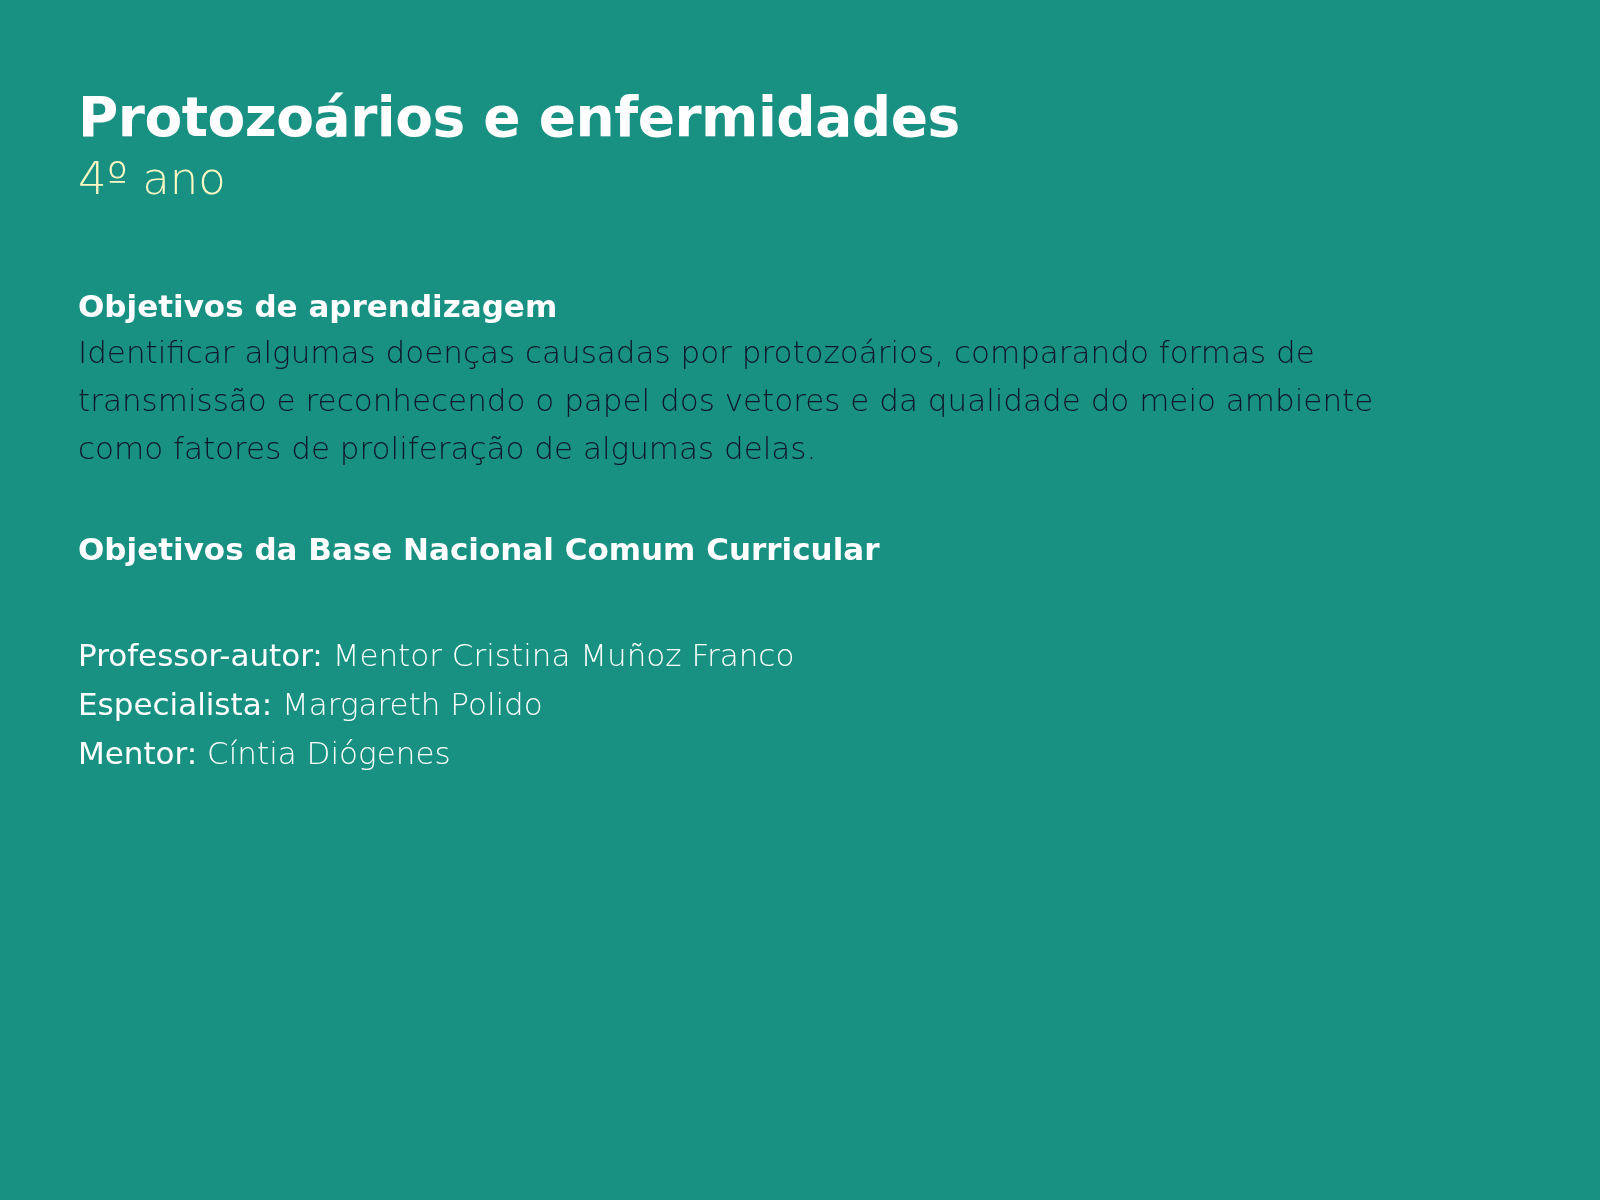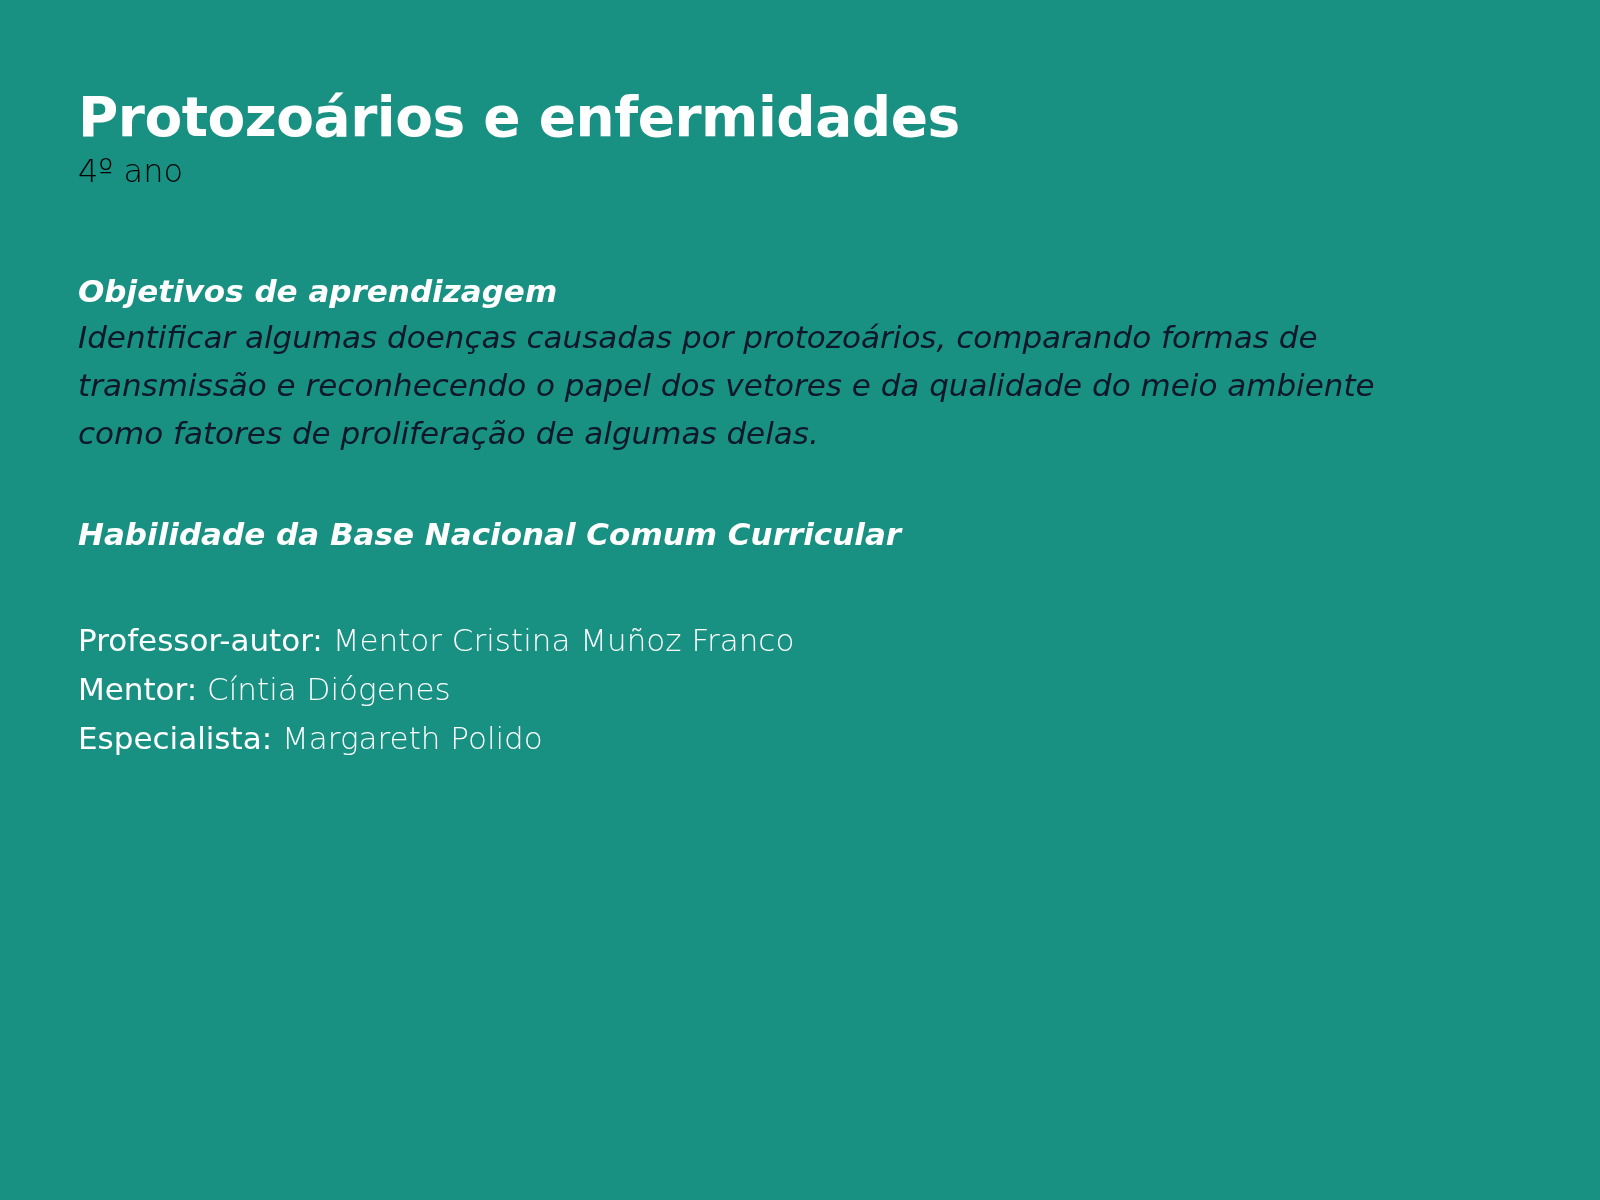--- a/index.html
+++ b/index.html
@@ -22,29 +22,28 @@
     color: #ffffff;
   }
   .title {
     font-size: 55px;
     font-weight: bold;
     letter-spacing: -0.5px;
     line-height: 1.08;
     margin: 0;
   }
   .subtitle {
-    font-size: 32px;
+    font-size: 45px;
     font-weight: 300;
     line-height: 1.15;
     margin: 6px 0 0 0;
-    color: #000000;
+    color: #fef9c3;
   }
   .section {
     margin-top: 58px;
-    font-style: italic;
   }
   .section.first {
     margin-top: 82px;
   }
   .section-heading {
     font-size: 31px;
     font-weight: bold;
     line-height: 1.25;
     margin: 0 0 2px 0;
   }
@@ -79,31 +78,31 @@
 
   <h1 class="title">Protozoários e enfermidades</h1>
   <div class="subtitle">4º ano</div>
 
   <div class="section first">
     <div class="section-heading">Objetivos de aprendizagem</div>
     <p class="section-body">Identificar algumas doenças causadas por protozoários, comparando formas de transmissão e reconhecendo o papel dos vetores e da qualidade do meio ambiente como fatores de proliferação de algumas delas.</p>
   </div>
 
   <div class="section">
-    <div class="section-heading">Habilidade da Base Nacional Comum Curricular</div>
+    <div class="section-heading">Objetivos da Base Nacional Comum Curricular</div>
   </div>
 
   <div class="credits">
     <p class="credit-line">
       <span class="credit-label">Professor-autor:</span>
       <span class="credit-value">Mentor Cristina Muñoz Franco</span>
     </p>
     <p class="credit-line">
+      <span class="credit-label">Especialista:</span>
+      <span class="credit-value">Margareth Polido</span>
+    </p>
+    <p class="credit-line">
       <span class="credit-label">Mentor:</span>
       <span class="credit-value">Cíntia Diógenes</span>
-    </p>
-    <p class="credit-line">
-      <span class="credit-label">Especialista:</span>
-      <span class="credit-value">Margareth Polido</span>
     </p>
   </div>
 
 </div>
 
 </body></html>

